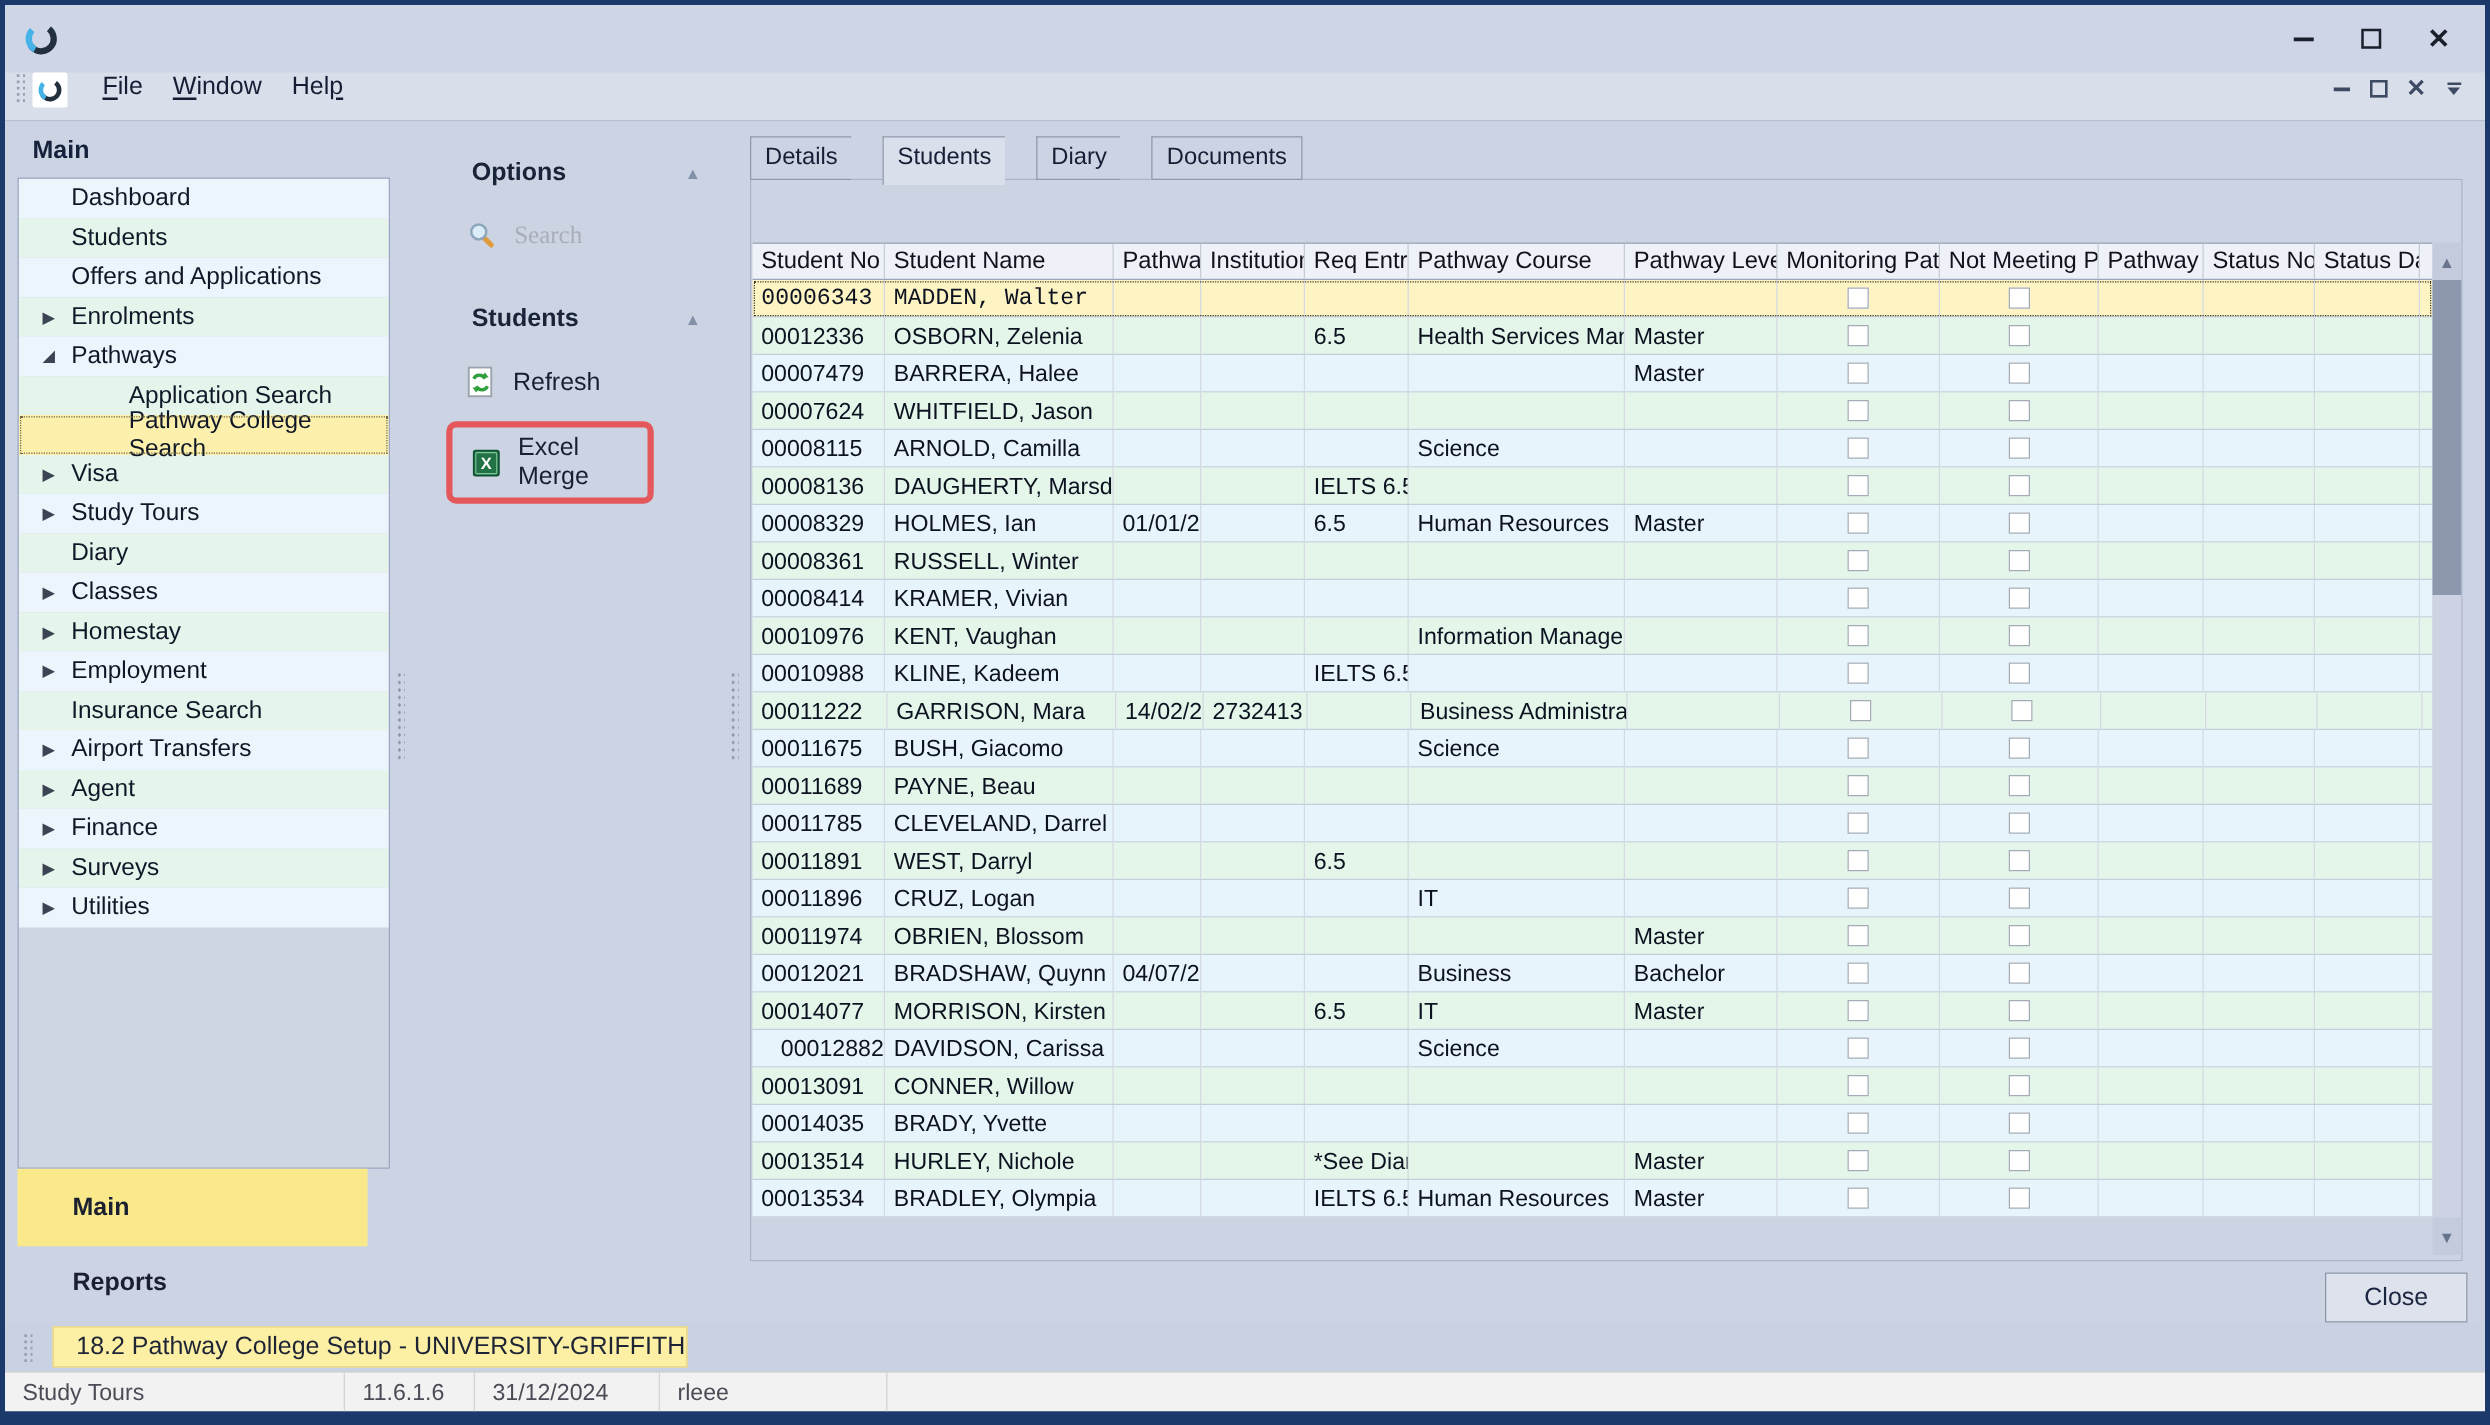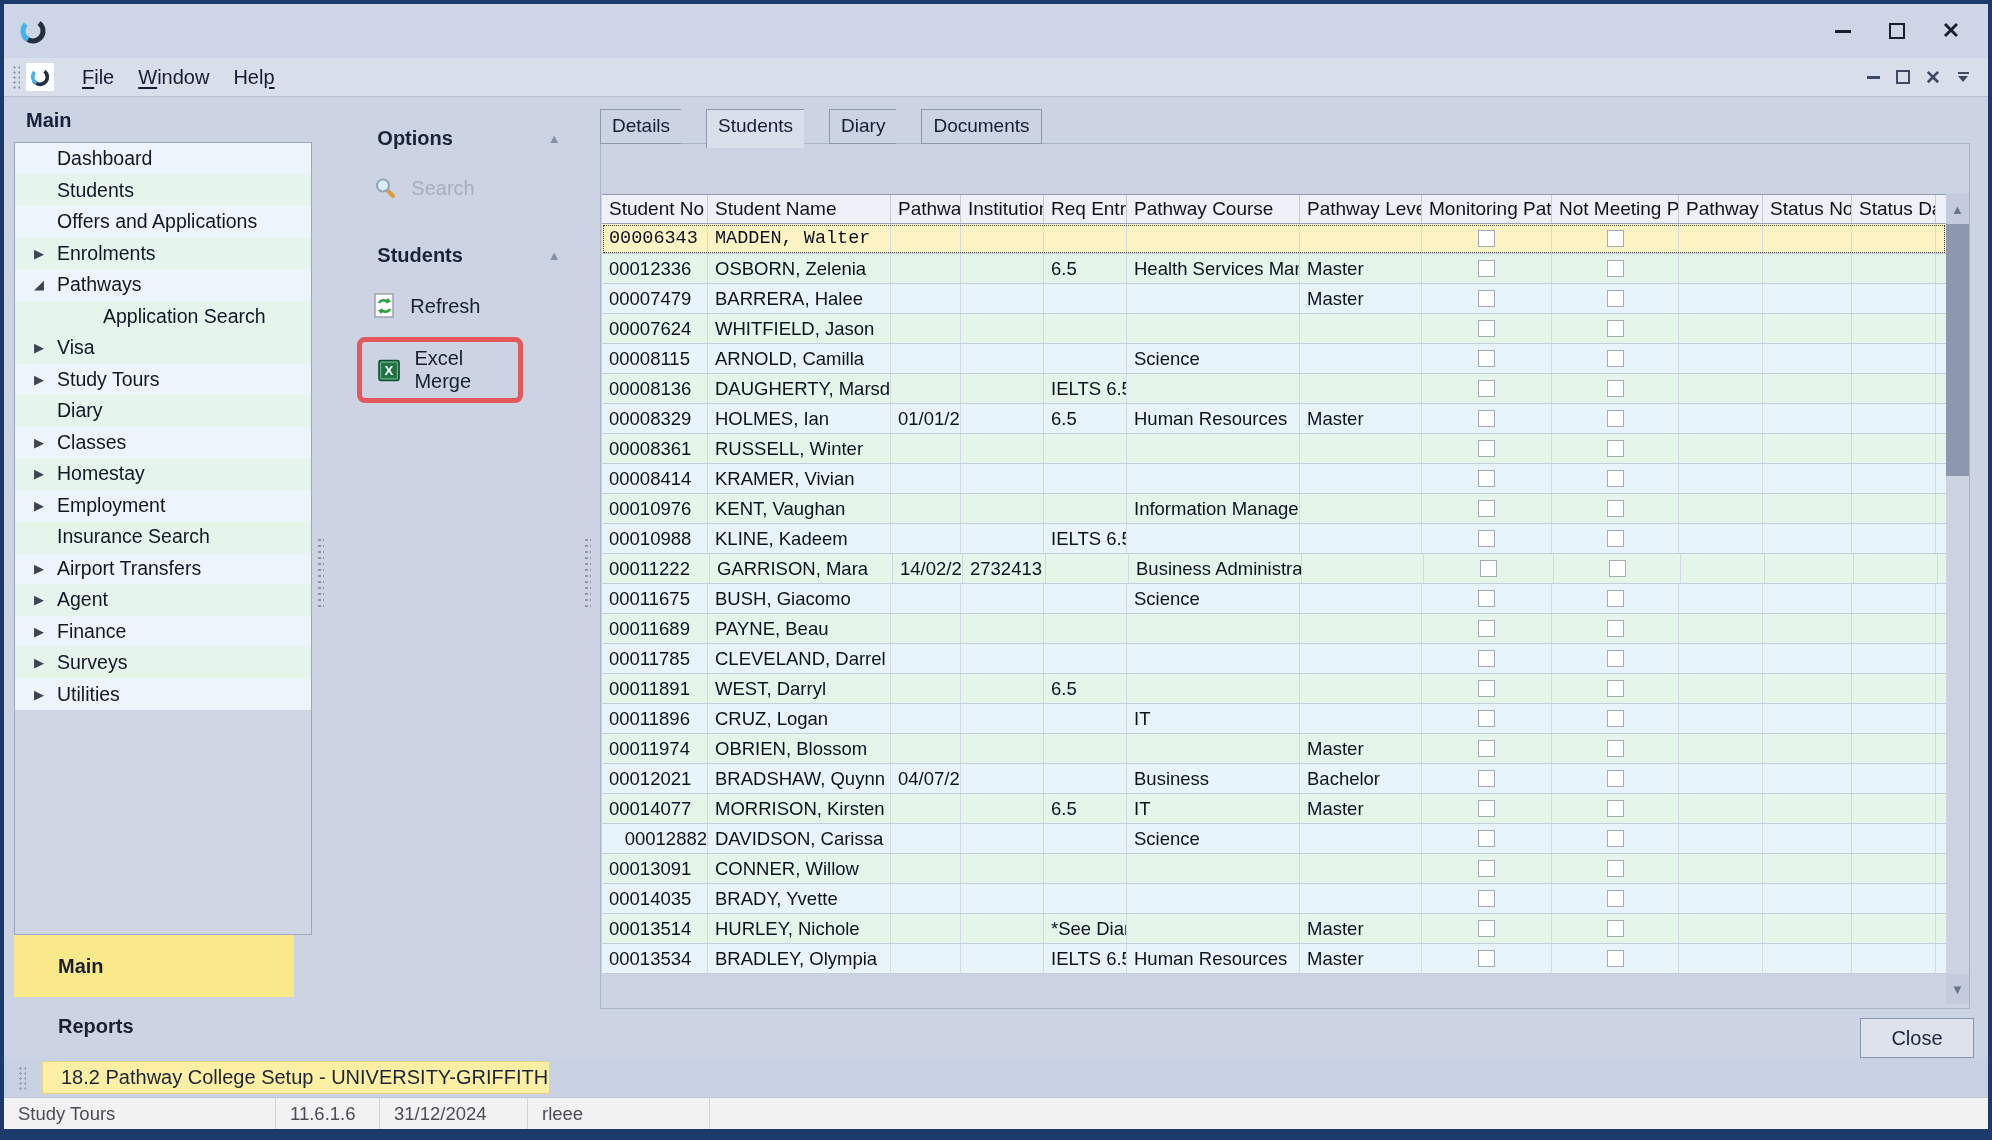--- a/index.html
+++ b/index.html
@@ -16,21 +16,21 @@
   .title-text { font-size:20px; color:#101c38; white-space:pre; }
   .titlebar-spacer { flex:1; }
   .win-btn { width:54px; height:40px; display:flex; align-items:center; justify-content:center;
     color:#1a1f2b; font-size:20px; }
   .glyph-min { width:16px; height:3px; background:#1a1f2b; display:inline-block; }
   .glyph-max { width:16px; height:16px; border:2.5px solid #1a1f2b; display:inline-block; }
   .glyph-close { font-size:22px; font-weight:bold; line-height:1; }
 
   
   .menubar { height:39px; background:#d8deea; border-bottom:1px solid #b7c0d2;
-    display:flex; align-items:center; padding:0 10px 0 8px; flex:0 0 auto; }
+    display:flex; padding:0 10px 0 8px; flex:0 0 auto; }
   .grip-v { width:8px; height:24px; margin-right:6px;
     background:radial-gradient(circle,#98a1b4 1.1px,transparent 1.4px); background-size:5px 5px; }
   .menu-logo { width:28px; height:28px; background:#ffffff; border-radius:2px;
     display:flex; align-items:center; justify-content:center; margin-right:16px; }
   .menu-item { font-size:20px; color:#141d33; padding:4px 12px; }
   .menu-item u { text-underline-offset:3px; }
   .menubar-spacer { flex:1; }
   .mdi-btn { width:30px; height:26px; display:flex; align-items:center; justify-content:center;
     color:#3d4a63; }
   .mdi-min { width:13px; height:3px; background:#3d4a63; }
@@ -68,21 +68,21 @@
   .splitter .dots { position:absolute; top:440px; left:5px; width:7px; height:72px;
     background:radial-gradient(circle,#8d96ab 1.1px,transparent 1.4px); background-size:5px 6px; }
 
   
   .actions { width:262px; padding-top:30px; }
   .section-header { display:flex; align-items:center; padding:0 18px 0 50px; margin-bottom:26px; }
   .section-title { font-size:20px; font-weight:bold; color:#1a2438; flex:1; }
   .collapse-arrow { font-size:13px; color:#8290a8; }
   .action-item { display:flex; align-items:center; gap:14px; padding-left:46px; margin-bottom:18px;
     font-size:20px; color:#17202f; }
-  .action-item.disabled { color:#a8aeb9; }
+  .action-item.disabled { color:#a8aeb9;font-family:Liberation Serif, serif; }
   .section-gap { height:26px; }
   .redbox { border:5px solid #e4585c; border-radius:8px; margin-left:30px; width:166px;
     padding:5px 6px 5px 8px; }
   .redbox .action-item { padding-left:8px; margin-bottom:0; }
 
   
   .rightpanel { flex:1; position:relative; padding:12px 0 0 6px; }
   .tabstrip { display:flex; padding-left:0; position:relative; z-index:2;gap:25px; }
   .tab { font-size:19px; color:#141e34; padding:5px 11px 6px 11px; background:#ccd3e3;
     border:1px solid #8e99ad; border-right:none; }
@@ -201,20 +201,25 @@
           </div>
           <div class="tree-row alt-b">
             <span style="width: 14px; flex: 0 0 auto;"></span>
             <span class="tree-arrow">◢</span>
             <span style="padding-left: 8px;">Pathways</span>
           </div>
           <div class="tree-row alt-g">
             <span style="width: 60px; flex: 0 0 auto;"></span>
             <span class="tree-arrow"></span>
             <span style="padding-left: 8px;">Application Search</span>
+          </div>
+          <div class="tree-row selected">
+            <span style="width: 60px; flex: 0 0 auto;"></span>
+            <span class="tree-arrow"></span>
+            <span style="padding-left: 8px;">Pathway College Search</span>
           </div>
           <div class="tree-row alt-g">
             <span style="width: 14px; flex: 0 0 auto;"></span>
             <span class="tree-arrow">▶</span>
             <span style="padding-left: 8px;">Visa</span>
           </div>
           <div class="tree-row alt-b">
             <span style="width: 14px; flex: 0 0 auto;"></span>
             <span class="tree-arrow">▶</span>
             <span style="padding-left: 8px;">Study Tours</span>

